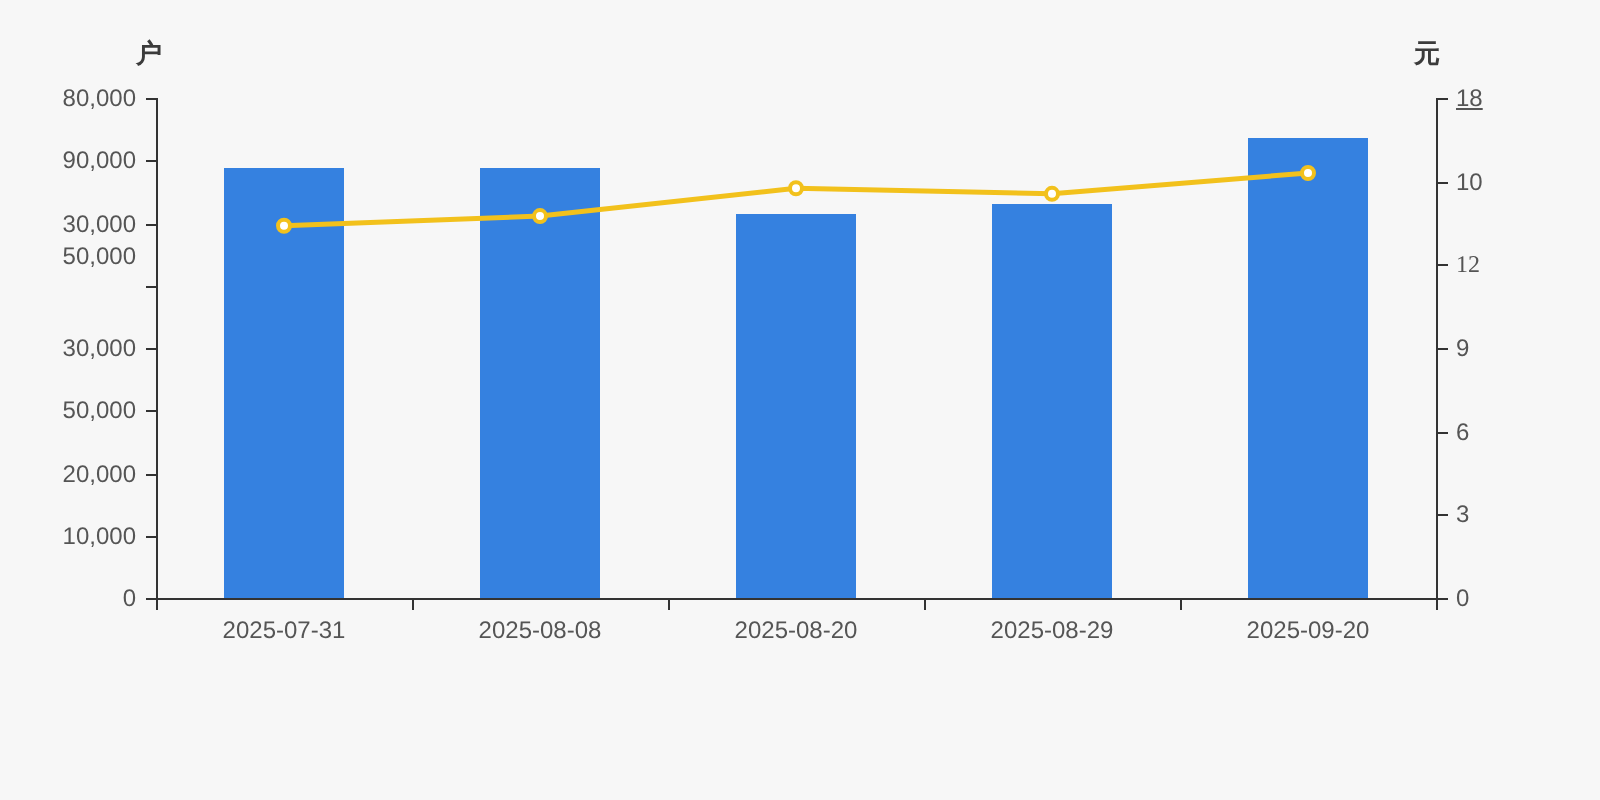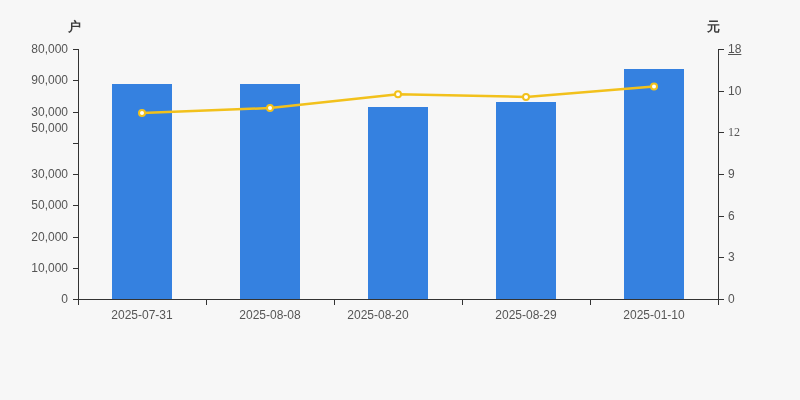--- a/index.html
+++ b/index.html
@@ -149,23 +149,23 @@
     </div>
   <div id="x-ticks">
       <div class="x-tick" style="left: 78px;"></div>
       <div class="x-tick" style="left: 206px;"></div>
       <div class="x-tick" style="left: 334px;"></div>
       <div class="x-tick" style="left: 462px;"></div>
       <div class="x-tick" style="left: 590px;"></div>
       <div class="x-tick" style="left: 718px;"></div>
       <div class="x-label" style="left: 142px;">2025-07-31</div>
       <div class="x-label" style="left: 270px;">2025-08-08</div>
-      <div class="x-label" style="left: 378px;">2025-08-20</div>
+      <div class="x-label" style="left: 398px;">2025-08-20</div>
       <div class="x-label" style="left: 526px;">2025-08-29</div>
-      <div class="x-label" style="left: 654px;">2025-01-10</div>
+      <div class="x-label" style="left: 654px;">2025-09-20</div>
     </div>
   <div id="bars">
       <div class="bar" title="2025-07-31 68800" style="left: 112px; top: 84px; width: 60px; height: 215px; background: rgb(53, 129, 224);"></div>
       <div class="bar" title="2025-08-08 68700" style="left: 240px; top: 84.3125px; width: 60px; height: 214.688px; background: rgb(53, 129, 224);"></div>
       <div class="bar" title="2025-08-20 61400" style="left: 368px; top: 107.125px; width: 60px; height: 191.875px; background: rgb(53, 129, 224);"></div>
       <div class="bar" title="2025-08-29 63000" style="left: 496px; top: 102.125px; width: 60px; height: 196.875px; background: rgb(53, 129, 224);"></div>
       <div class="bar" title="2025-09-10 73600" style="left: 624px; top: 69px; width: 60px; height: 230px; background: rgb(53, 129, 224);"></div>
     </div>
 
   <svg id="line-layer" viewBox="0 0 800 400" xmlns="http://www.w3.org/2000/svg">

